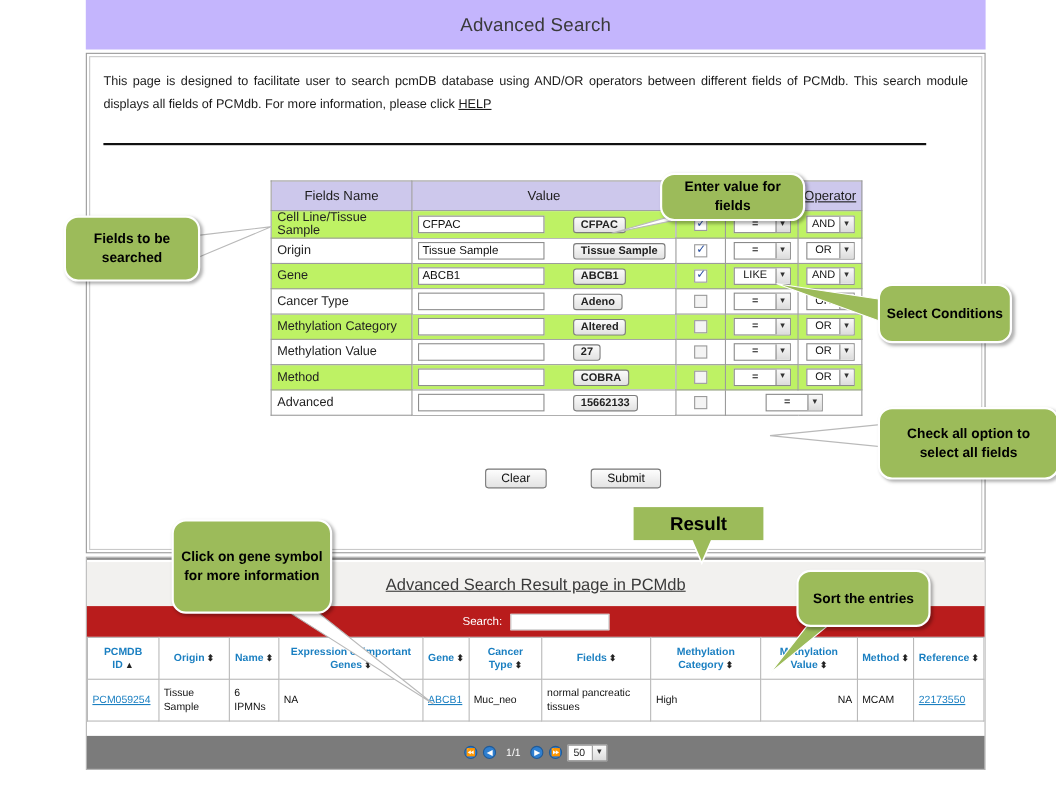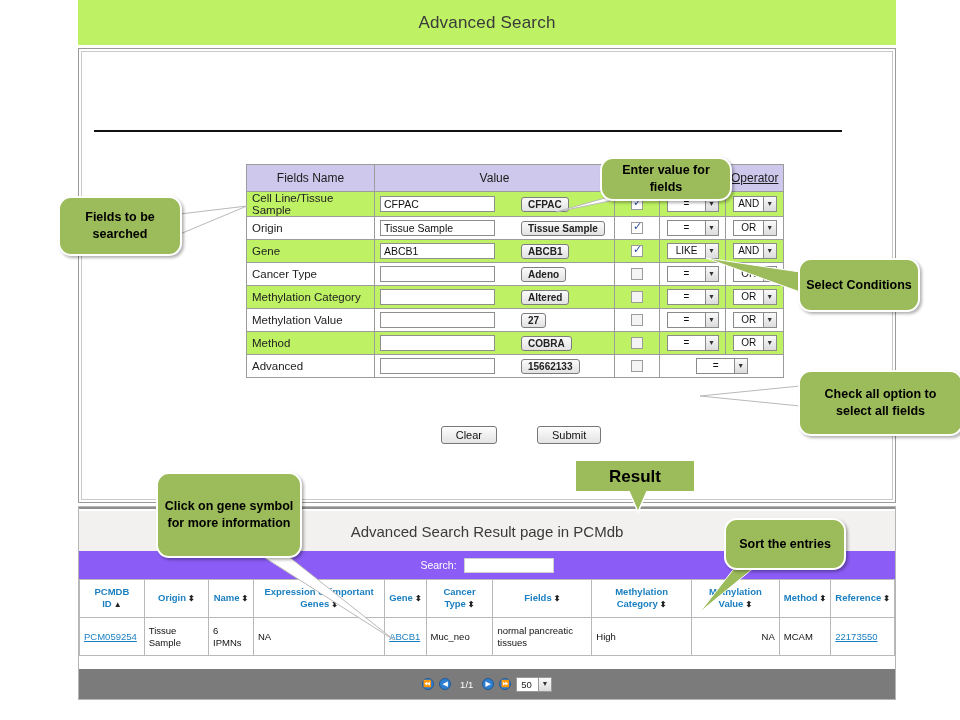--- a/index.html
+++ b/index.html
@@ -5,21 +5,21 @@
   * { box-sizing: border-box; }
   html, body { margin:0; padding:0; }
   body {
     width:960px; height:720px; position:relative; overflow:hidden;
     background:#ffffff;
     font-family:"Liberation Sans", sans-serif;
     font-size:12px; color:#222;
   }
   #title-band{
     position:absolute; left:78px; top:0; width:818px; height:45px;
-    background:#bef264;
+    background:#c4b5fd;
     display:flex; align-items:center; justify-content:center;
   }
   #page-title{ font-size:17px; color:#3a3a3a; letter-spacing:.2px; }
 
   
   #search-panel{
     position:absolute; left:78px; top:48px; width:818px; height:455px;
     background:#ffffff; border:1px solid #9a9a9a;
   }
   #search-panel-inner{
@@ -124,25 +124,25 @@
     background:#fff; border:1px solid #b5b5b5;
   }
   #result-head{
     position:absolute; left:0; top:0; width:100%; height:3px;
     border-top:2px solid #8f8f8f;
   }
   #result-title-band{
     position:absolute; left:0; top:4px; width:100%; height:40px;
     background:#f2f1ef; display:flex; align-items:center; justify-content:center;
   }
-  #result-title{ font-size:15px; color:#3a3a3a; }
+  #result-title{ font-size:15px; color:#3a3a3a;text-decoration:underline; }
 
   #toolbar{
     position:absolute; left:0; top:44px; width:100%; height:28px;
-    background:#8b5cf6; display:flex; align-items:center; justify-content:center;
+    background:#b91c1c; display:flex; align-items:center; justify-content:center;
     gap:7px;
   }
   #search-label{ font-size:10.5px; color:#ffffff; }
   #search-input{
     width:90px; height:15px; background:#ffffff; border:1px solid #cfcfcf;
   }
 
   #results-table{
     position:absolute; left:0; top:72px; width:100%;
     border-collapse:collapse; font-size:9.5px; background:#fff;
@@ -217,20 +217,23 @@
 </head>
 <body>
 
 <div id="title-band">
   <div id="page-title">Advanced Search</div>
 </div>
 
 <div id="search-panel">
   <div id="search-panel-inner">
 
+    <div id="intro-text">
+      <span>This page is designed to facilitate user to search pcmDB database using AND/OR operators between different fields of PCMdb. This search module displays all fields of PCMdb. For more information, please click </span><a href="#">HELP</a>
+    </div>
 
     <div id="hr-rule"></div>
 
     <table id="criteria-table">
       <thead>
         <tr>
           <th class="col-field">Fields Name</th>
           <th class="col-value">Value</th>
           <th class="col-check">Check</th>
           <th class="col-cond">Condition</th>

